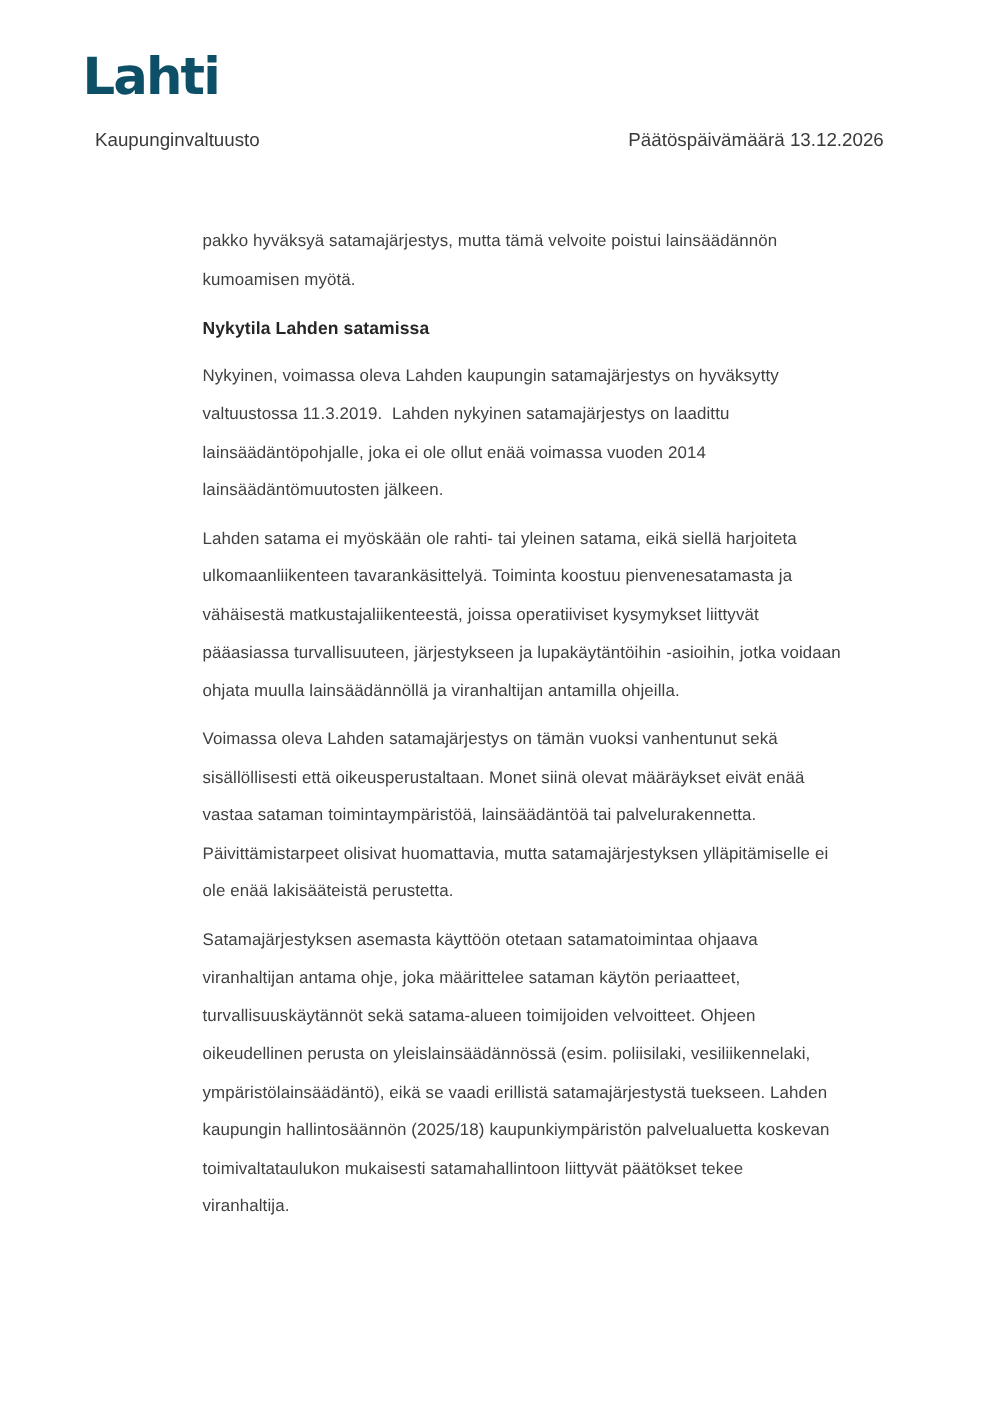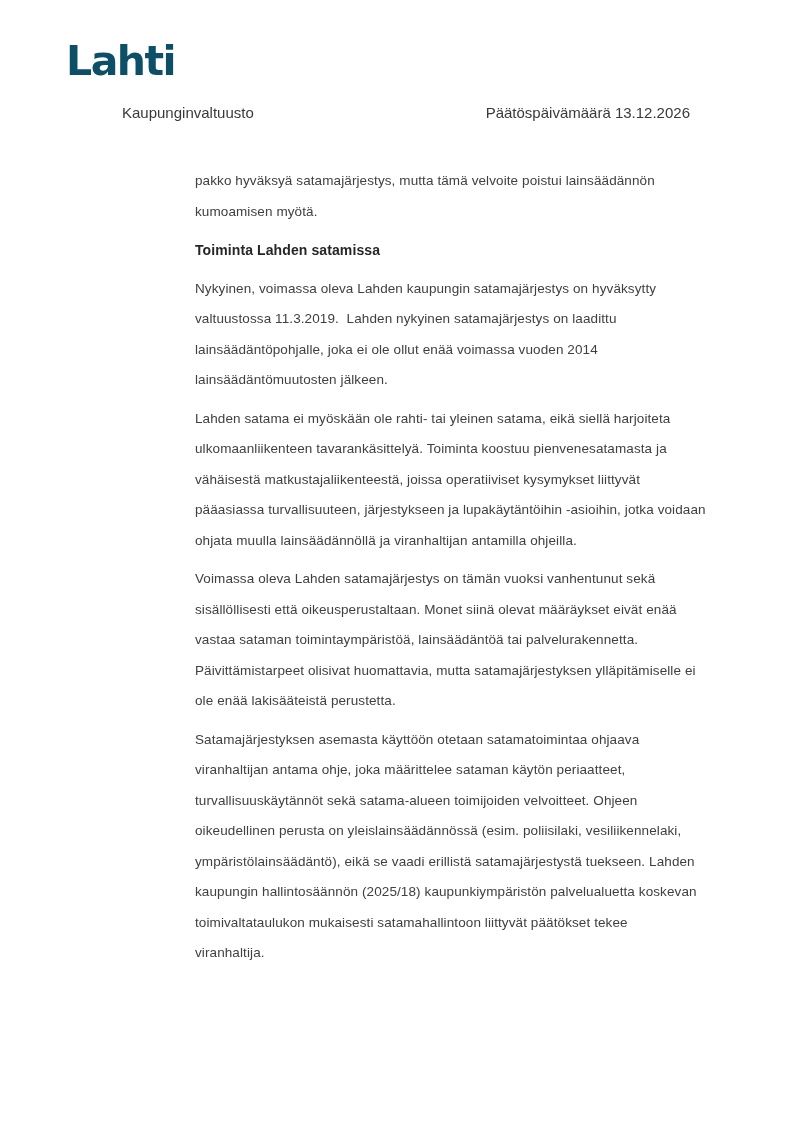--- a/index.html
+++ b/index.html
@@ -25,40 +25,38 @@
     font-family: "DejaVu Sans", sans-serif;
     font-size: 41px;
     font-weight: 700;
     letter-spacing: -1.5px;
     color: var(--logo-color);
     line-height: 50px;
   }
   .header-row {
     position: absolute;
     left: 76px;
-    right: 103px;
+    right: 86px;
     top: 102px;
     display: flex;
     justify-content: space-between;
     align-items: baseline;
     font-size: 15px;
     color: #3a3a3a;
     line-height: 22px;
-    margin-left: 46px;
   }
   .doc-body {
     position: absolute;
     left: 162px;
-    top: 166px;
+    top: 178px;
     width: 575px;
     font-size: 13.5px;
     line-height: 30.5px;
     color: var(--body-text);
     letter-spacing: 0.1px;
-    margin-left: 33px;
   }
   .doc-body p {
     white-space: pre-line;
     margin: 0 0 8px 0;
   }
   .doc-body .section-heading {
     font-weight: 700;
     color: var(--heading-text);
     font-size: 14px;
     margin: 0 0 8px 0;
@@ -74,21 +72,21 @@
 
   <div class="header-row">
     <span>Kaupunginvaltuusto</span>
     <span>Päätöspäivämäärä 13.12.2026</span>
   </div>
 
   <div class="doc-body">
     <p>pakko hyväksyä satamajärjestys, mutta tämä velvoite poistui lainsäädännön
 kumoamisen myötä.</p>
 
-    <p class="section-heading">Toiminta Lahden satamissa</p>
+    <p class="section-heading">Nykytila Lahden satamissa</p>
 
     <p>Nykyinen, voimassa oleva Lahden kaupungin satamajärjestys on hyväksytty
 valtuustossa 11.3.2019.&nbsp; Lahden nykyinen satamajärjestys on laadittu
 lainsäädäntöpohjalle, joka ei ole ollut enää voimassa vuoden 2014
 lainsäädäntömuutosten jälkeen.</p>
 
     <p>Lahden satama ei myöskään ole rahti- tai yleinen satama, eikä siellä harjoiteta
 ulkomaanliikenteen tavarankäsittelyä. Toiminta koostuu pienvenesatamasta ja
 vähäisestä matkustajaliikenteestä, joissa operatiiviset kysymykset liittyvät
 pääasiassa turvallisuuteen, järjestykseen ja lupakäytäntöihin -asioihin, jotka voidaan

